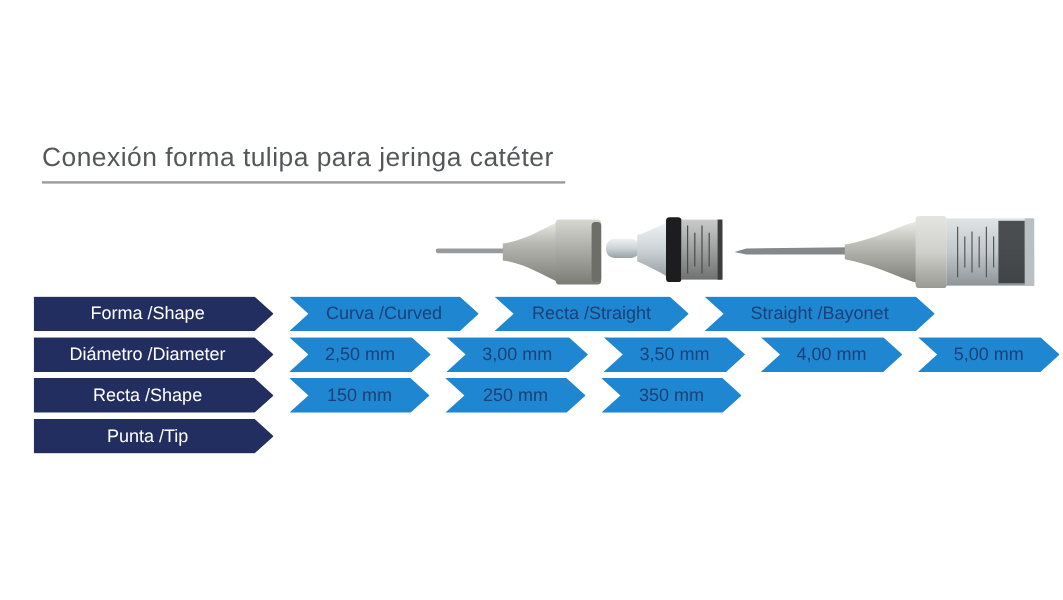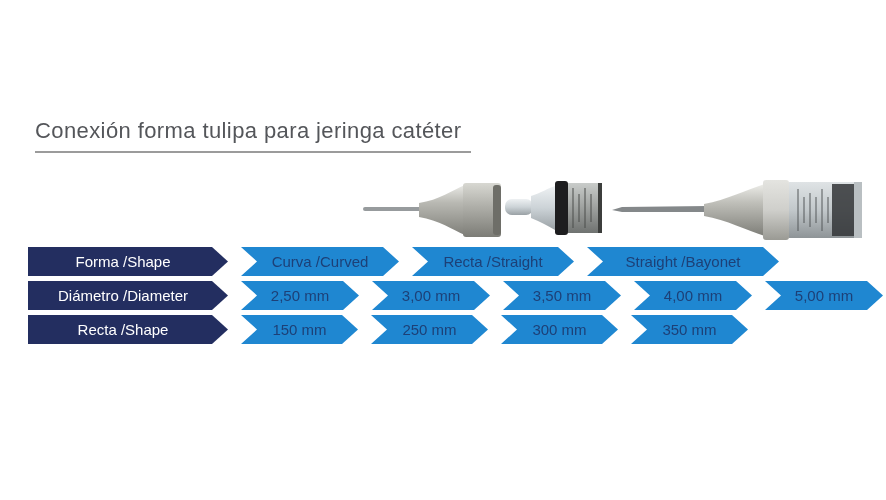--- a/index.html
+++ b/index.html
@@ -167,26 +167,26 @@
       </div>
       <div class="arr val" style="width:117px">
         <span>150 mm</span>
           <span class="it"></span>
       </div>
       <div class="arr val" style="width:117px">
         <span>250 mm</span>
           <span class="it"></span>
       </div>
       <div class="arr val" style="width:117px">
-        <span>300 mm</span>
-          <span class="it"></span>
-      </div>
-      <div class="arr val" style="width:117px">
         <span>350 mm</span>
           <span class="it"></span>
       </div>
     </div>
 
     <div class="srow">
+      <div class="arr lbl">
+        <span>Punta / </span>
+          <span class="it">Tip</span>
+      </div>
     </div>
 
   </div>
 </div>
 
 </body></html>

